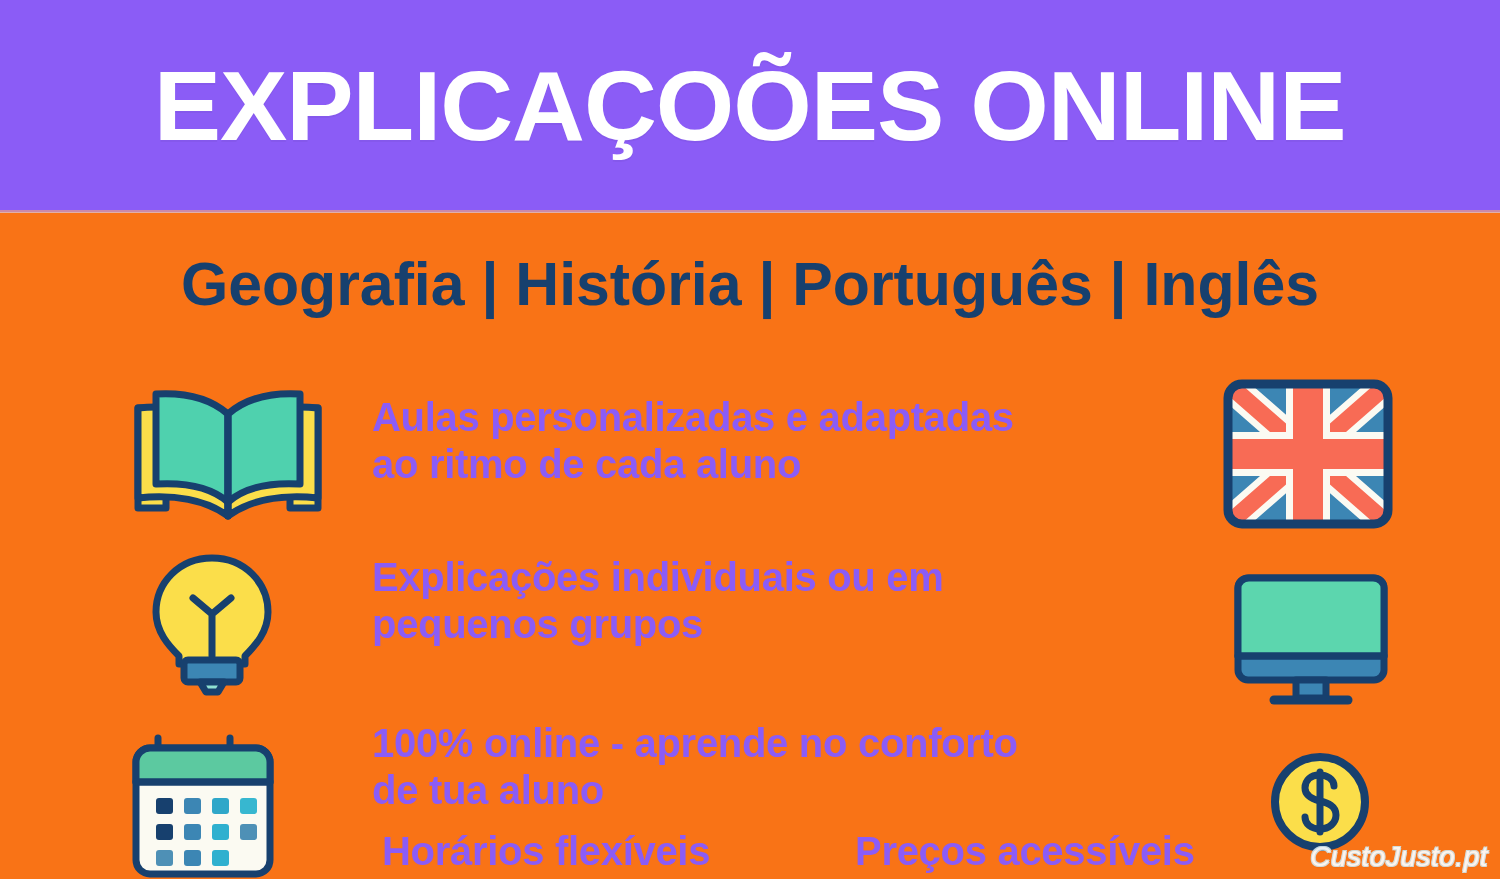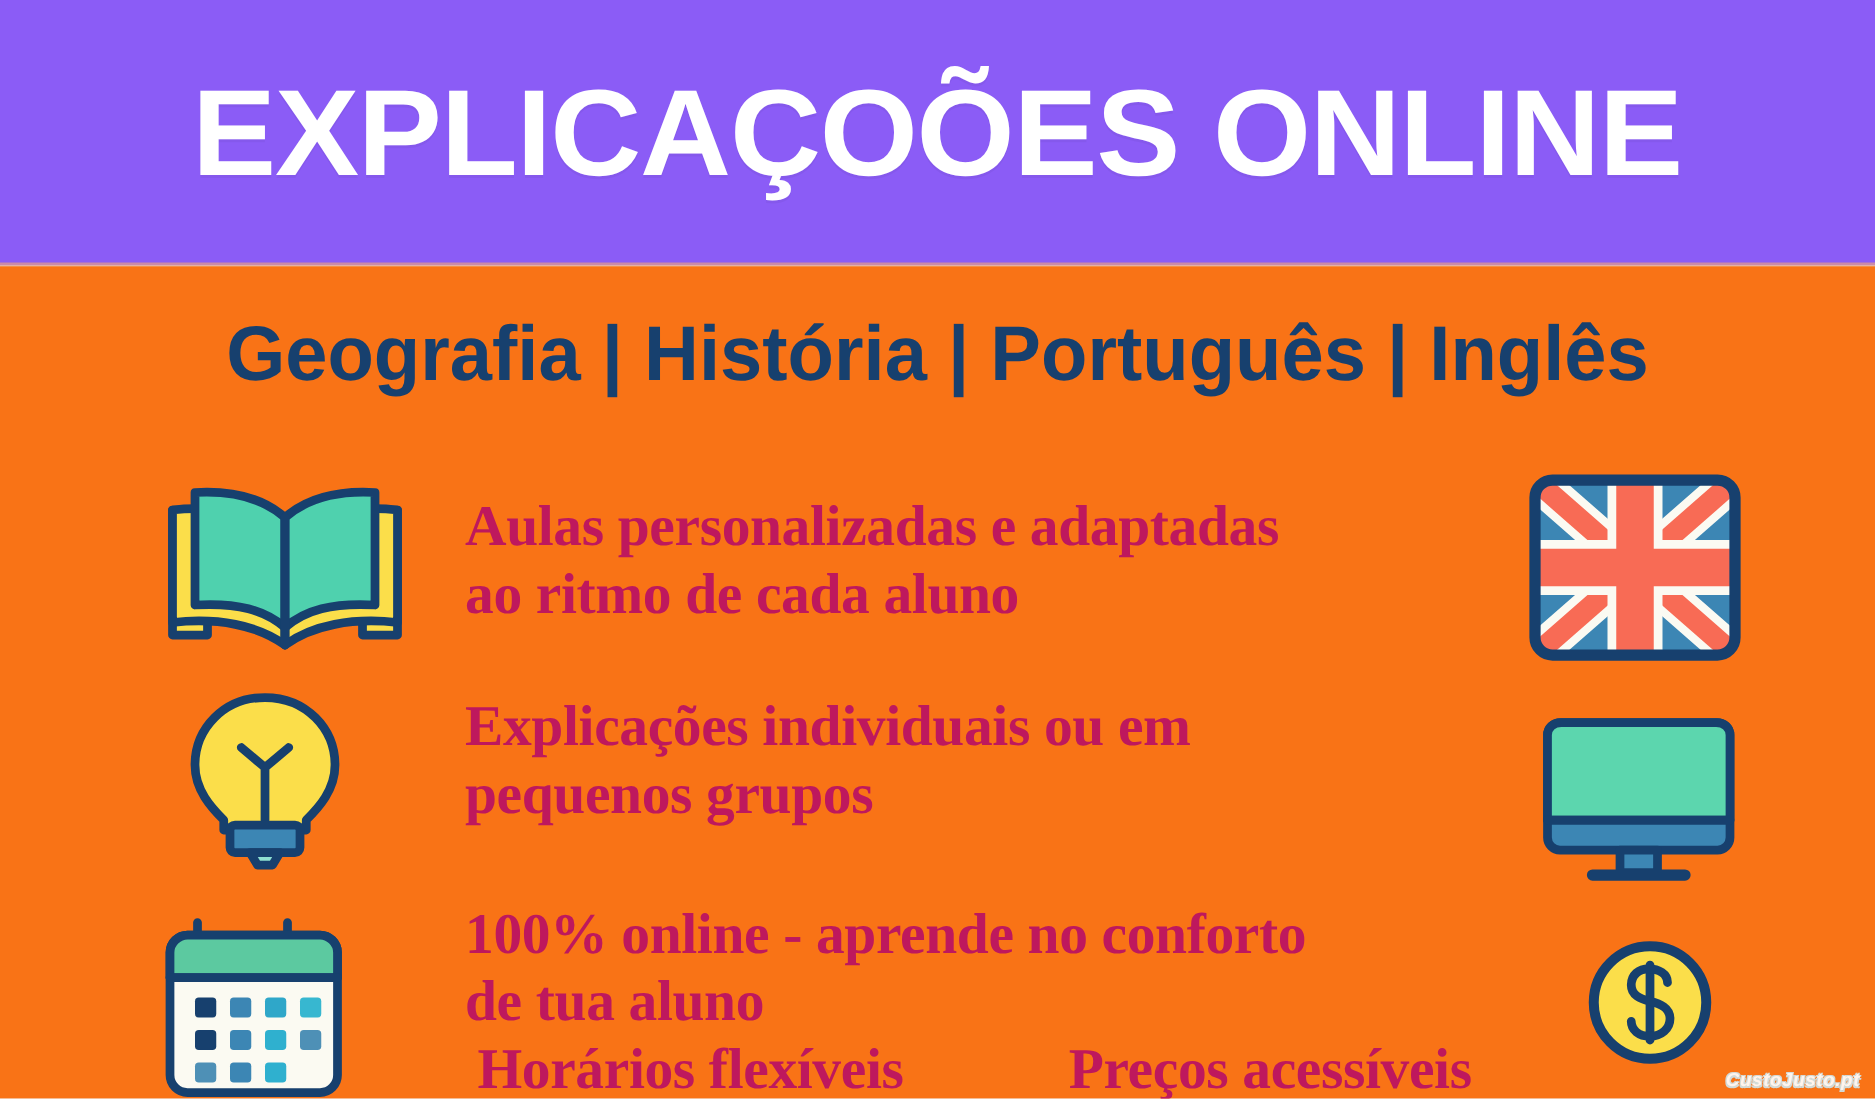--- a/index.html
+++ b/index.html
@@ -71,26 +71,25 @@
     font-size: 62px;
     line-height: 1;
     color: #17406e;
     white-space: nowrap;
     transform: scaleX(0.98);
   }
 
   
   .feature {
     position: absolute;
-    color: #be185d;
+    color: #8b5cf6;
     font-weight: bold;
-    font-size: 46px;
+    font-size: 40px;
     line-height: 1.18;
     letter-spacing: -0.3px;
-    font-family: Liberation Serif, serif;
   }
   .f1 { left: 372px; top: 394px; }
   .f2 { left: 372px; top: 554px; }
   .f3 { left: 372px; top: 720px; }
   .f4 { left: 372px; top: 828px; margin-left: 10px; }
   .f5 { left: 855px; top: 828px; }
 
   .feature .ln { display: block; white-space: nowrap; }
 
   
@@ -102,22 +101,22 @@
   .ico-monitor  { left: 1232px; top: 572px; width: 158px; height: 136px; }
   .ico-coin     { left: 1268px; top: 750px; width: 104px; height: 104px; }
 
   .icon svg { display: block; width: 100%; height: 100%; }
 
   
   .watermark {
     position: absolute;
     right: 12px;
     bottom: 6px;
-    font-size: 15px;
-    font-weight: bold;
+    font-size: 28px;
+    font-weight: normal;
     font-style: italic;
     color: #ffffff;
     opacity: 0.92;
     letter-spacing: 0.5px;
     text-shadow:
       -1px -1px 0 #cfe4ea,  1px -1px 0 #cfe4ea,
       -1px  1px 0 #cfe4ea,  1px  1px 0 #cfe4ea,
        0    2px 2px rgba(0,0,0,0.06);
   }
 </style>

